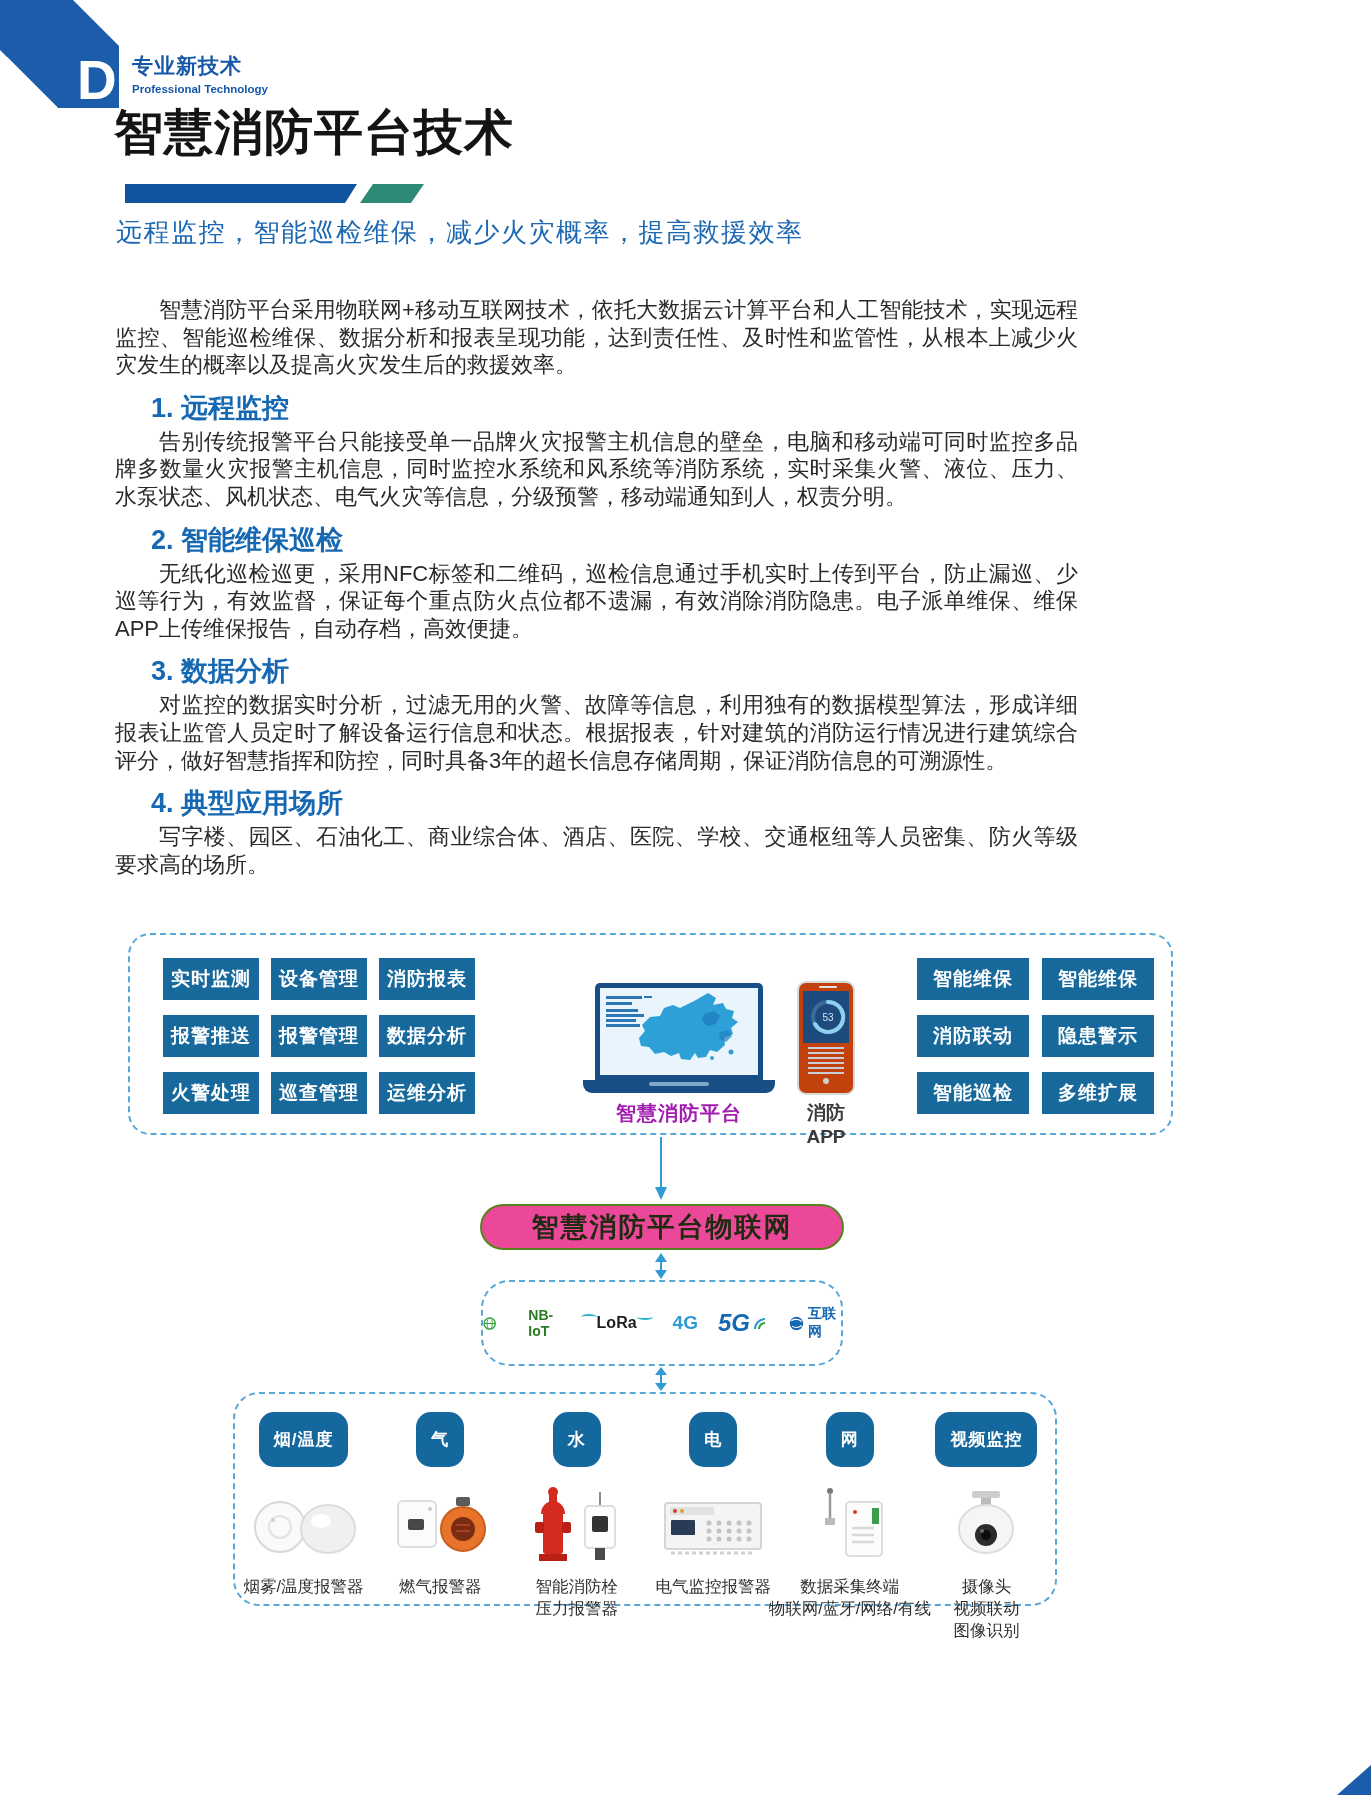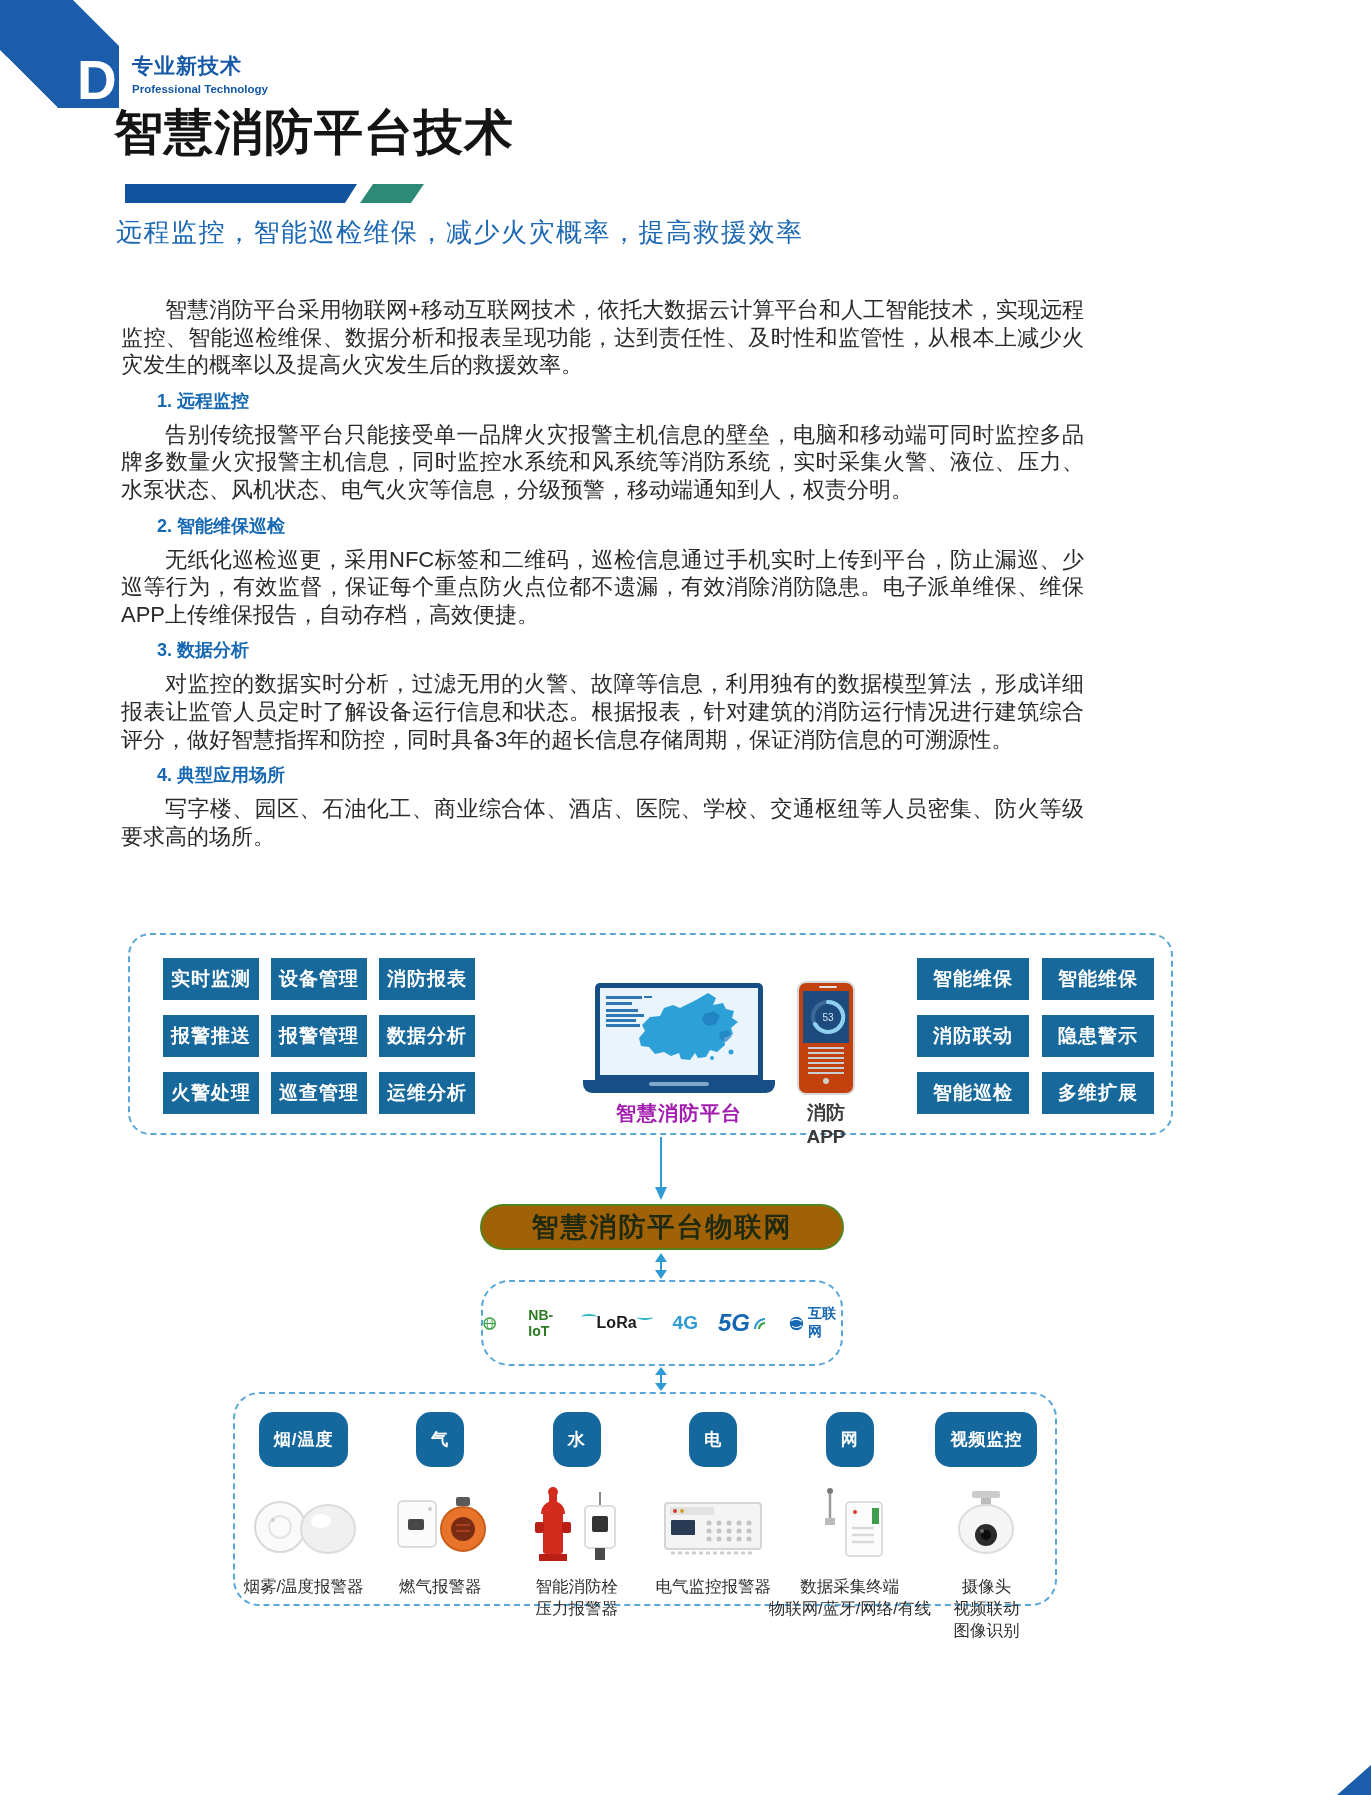--- a/index.html
+++ b/index.html
@@ -16,23 +16,23 @@
   .brand-zh { font-size:21px; font-weight:bold; letter-spacing:1px; }
   .brand-en { font-size:11.5px; font-weight:bold; margin-top:3px; }
 
   .page-title { position:absolute; left:114px; top:100px; font-size:49px; font-weight:900; color:#141414; letter-spacing:1px; }
   .bar-blue { position:absolute; left:125px; top:184px; width:232px; height:19px; background:#10549e;
               clip-path:polygon(0 0,232px 0,220px 19px,0 19px); }
   .bar-teal { position:absolute; left:360px; top:184px; width:64px; height:19px; background:#2d8a76;
               clip-path:polygon(13px 0,64px 0,51px 19px,0 19px); }
   .page-subtitle { position:absolute; left:116px; top:215px; font-size:26px; color:#1d68b3; letter-spacing:1.5px; }
 
-  .body-copy { position:absolute; left:121px; top:296px; width:963px; font-size:22px; line-height:27.6px; text-align:justify; color:#2a2a2a; }
+  .body-copy { position:absolute; left:115px; top:296px; width:963px; font-size:22px; line-height:27.6px; text-align:justify; color:#2a2a2a; }
   .para { text-indent:2em; margin:0 0 5px; }
-  .sec-h { color:#1568b1; font-weight:bold; font-size:18px; line-height:28px; margin:8px 0 6px; padding-left:36px; }
+  .sec-h { color:#1568b1; font-weight:bold; font-size:27px; line-height:28px; margin:15px 0 6px; padding-left:36px; }
 
   
   .dash-box { position:absolute; border:2px dashed #58a7d8; border-radius:22px; }
   .box-top { left:128px; top:933px; width:1045px; height:202px; }
   .box-net { left:481px; top:1280px; width:362px; height:86px; border-radius:28px;
              display:flex; align-items:center; justify-content:center; gap:20px; }
   .box-dev { left:233px; top:1392px; width:824px; height:214px; border-radius:26px; }
 
   .grid-left { position:absolute; left:163px; top:958px; display:grid;
                grid-template-columns:repeat(3,96px); grid-auto-rows:42px; column-gap:12px; row-gap:15px; }
@@ -54,21 +54,21 @@
   .phone { position:absolute; left:797px; top:981px; width:58px; height:114px; background:#c2410c;
            border:2px solid #d9d9d9; border-radius:9px; }
   .phone-screen { margin:8px 4px 0; height:52px; background:#1d4b7d; position:relative; }
   .phone-lines { margin-top:4px; }
   .phone-lines div { height:2px; background:#c9ced4; margin:3px 9px 0; }
   .phone-home { width:6px; height:6px; border-radius:50%; background:#cfcfcf; margin:4px auto 0; }
   .phone-speaker { position:absolute; left:20px; top:3px; width:18px; height:2px; background:#e2e2e2; border-radius:1px; }
   .app-label { position:absolute; left:789px; top:1100px; width:74px; text-align:center;
                font-size:19px; font-weight:bold; color:#3a3a3a; }
 
-  .iot-pill { position:absolute; left:480px; top:1204px; width:364px; height:46px; background:#a16207;
+  .iot-pill { position:absolute; left:480px; top:1204px; width:364px; height:46px; background:#ec4899;
               border:2px solid #56831c; border-radius:26px; display:flex; align-items:center; justify-content:center;
               font-size:27px; font-weight:bold; color:#1f2a10; letter-spacing:2px; }
 
   .net-item { display:flex; align-items:center; gap:4px; }
   .net-label { font-weight:bold; }
   .lbl-nbiot { font-size:14px; color:#2c7a23;margin-left:28px; }
   .lbl-lora { font-size:16px; color:#1d1d1d; }
   .lbl-4g { font-size:19px; color:#2f9ad3; }
   .lbl-5g { font-size:24px; color:#1668b3; font-style:italic; }
   .lbl-net { font-size:14px; color:#1668b3; }

